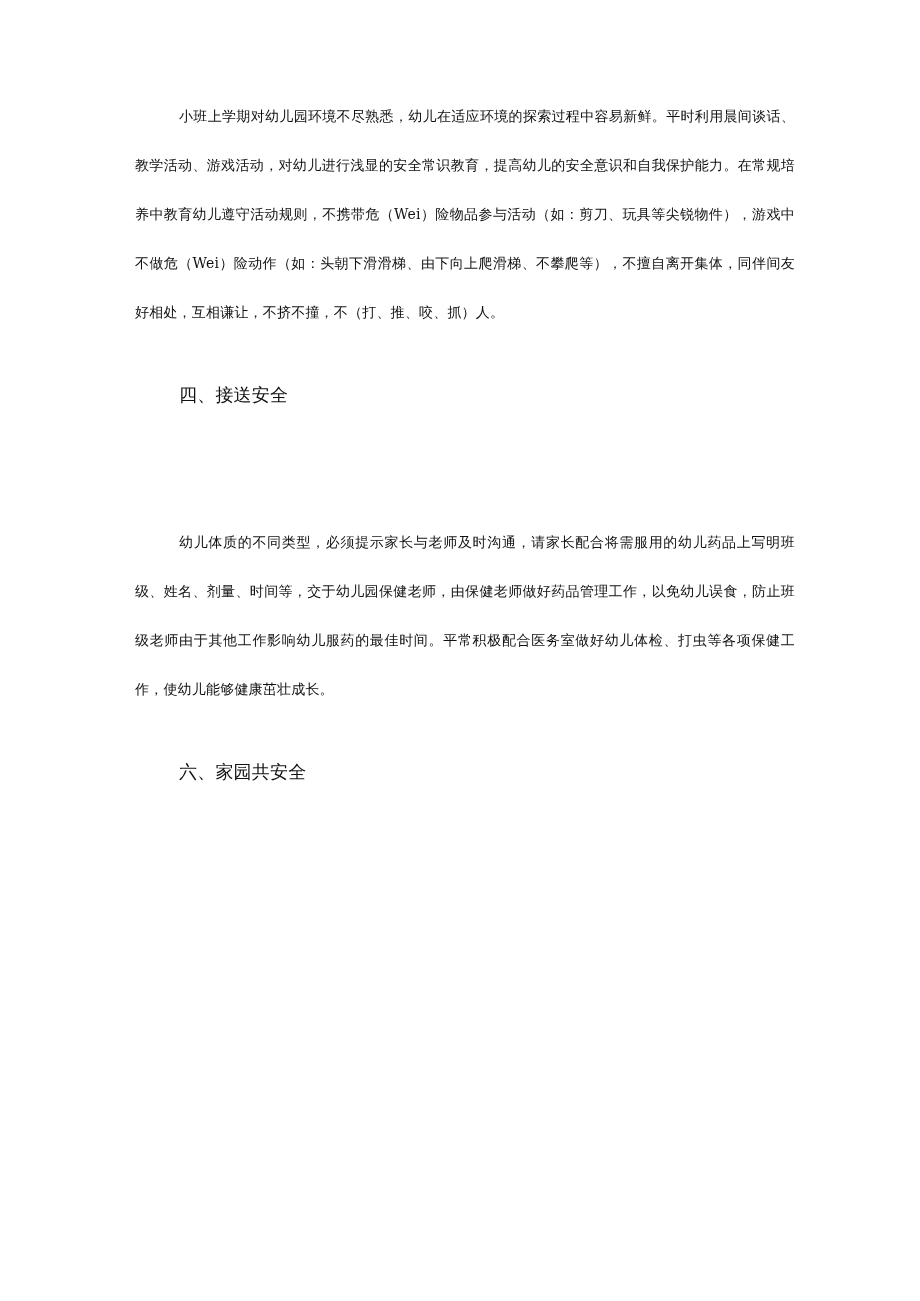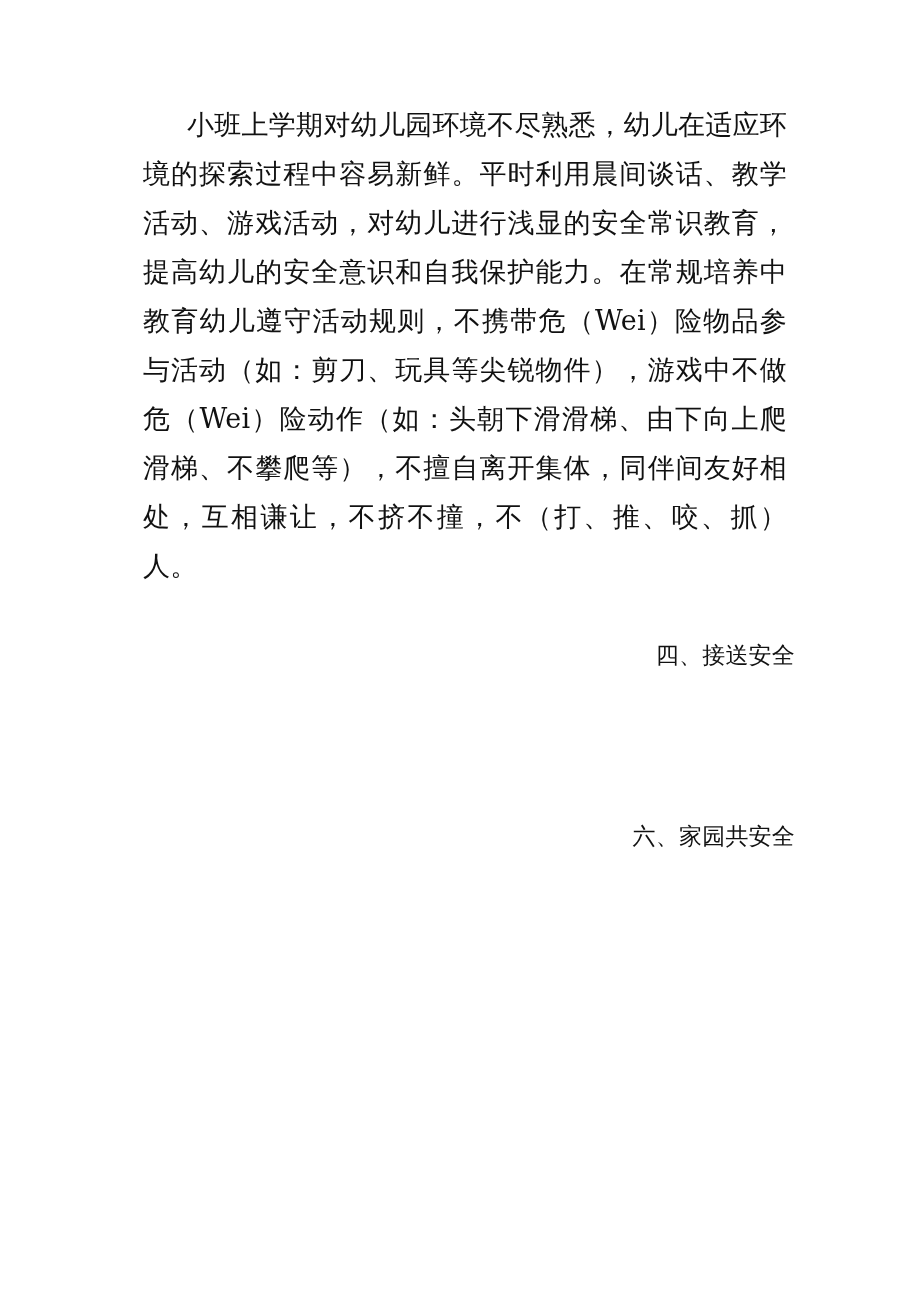--- a/index.html
+++ b/index.html
@@ -15,46 +15,46 @@
     font-family: "DejaVu Serif", "Liberation Serif", serif;
     color: #111111;
   }
   .page {
     position: absolute;
     left: 135px;
     top: 92px;
     width: 660px;
   }
   .para {
-    margin: 8px;
-    font-size: 27px;
+    margin: 0;
+    font-size: 14px;
     line-height: 49px;
     text-indent: 44px;
     text-align: justify;
     text-justify: inter-character;
     letter-spacing: 0.2px;
     word-break: break-all;
   }
   .heading {
     margin: 0;
-    font-size: 23px;
+    font-size: 18px;
     line-height: 49px;
     padding-left: 44px;
     letter-spacing: 0.2px;
-    text-align: right;
   }
   .gap {
     height: 33px;
   }
 </style>
 </head>
 <body>
 
 <div class="page">
   <p class="para">小班上学期对幼儿园环境不尽熟悉，幼儿在适应环境的探索过程中容易新鲜。平时利用晨间谈话、教学活动、游戏活动，对幼儿进行浅显的安全常识教育，提高幼儿的安全意识和自我保护能力。在常规培养中教育幼儿遵守活动规则，不携带危（Wei）险物品参与活动（如：剪刀、玩具等尖锐物件），游戏中不做危（Wei）险动作（如：头朝下滑滑梯、由下向上爬滑梯、不攀爬等），不擅自离开集体，同伴间友好相处，互相谦让，不挤不撞，不（打、推、咬、抓）人。</p>
   <div class="gap"></div>
   <p class="heading">四、接送安全</p>
   <div class="gap"></div>
   <div class="gap"></div>
   <div class="gap"></div>
+  <p class="para">幼儿体质的不同类型，必须提示家长与老师及时沟通，请家长配合将需服用的幼儿药品上写明班级、姓名、剂量、时间等，交于幼儿园保健老师，由保健老师做好药品管理工作，以免幼儿误食，防止班级老师由于其他工作影响幼儿服药的最佳时间。平常积极配合医务室做好幼儿体检、打虫等各项保健工作，使幼儿能够健康茁壮成长。</p>
   <div class="gap"></div>
   <p class="heading">六、家园共安全</p>
 </div>
 
 </body></html>

